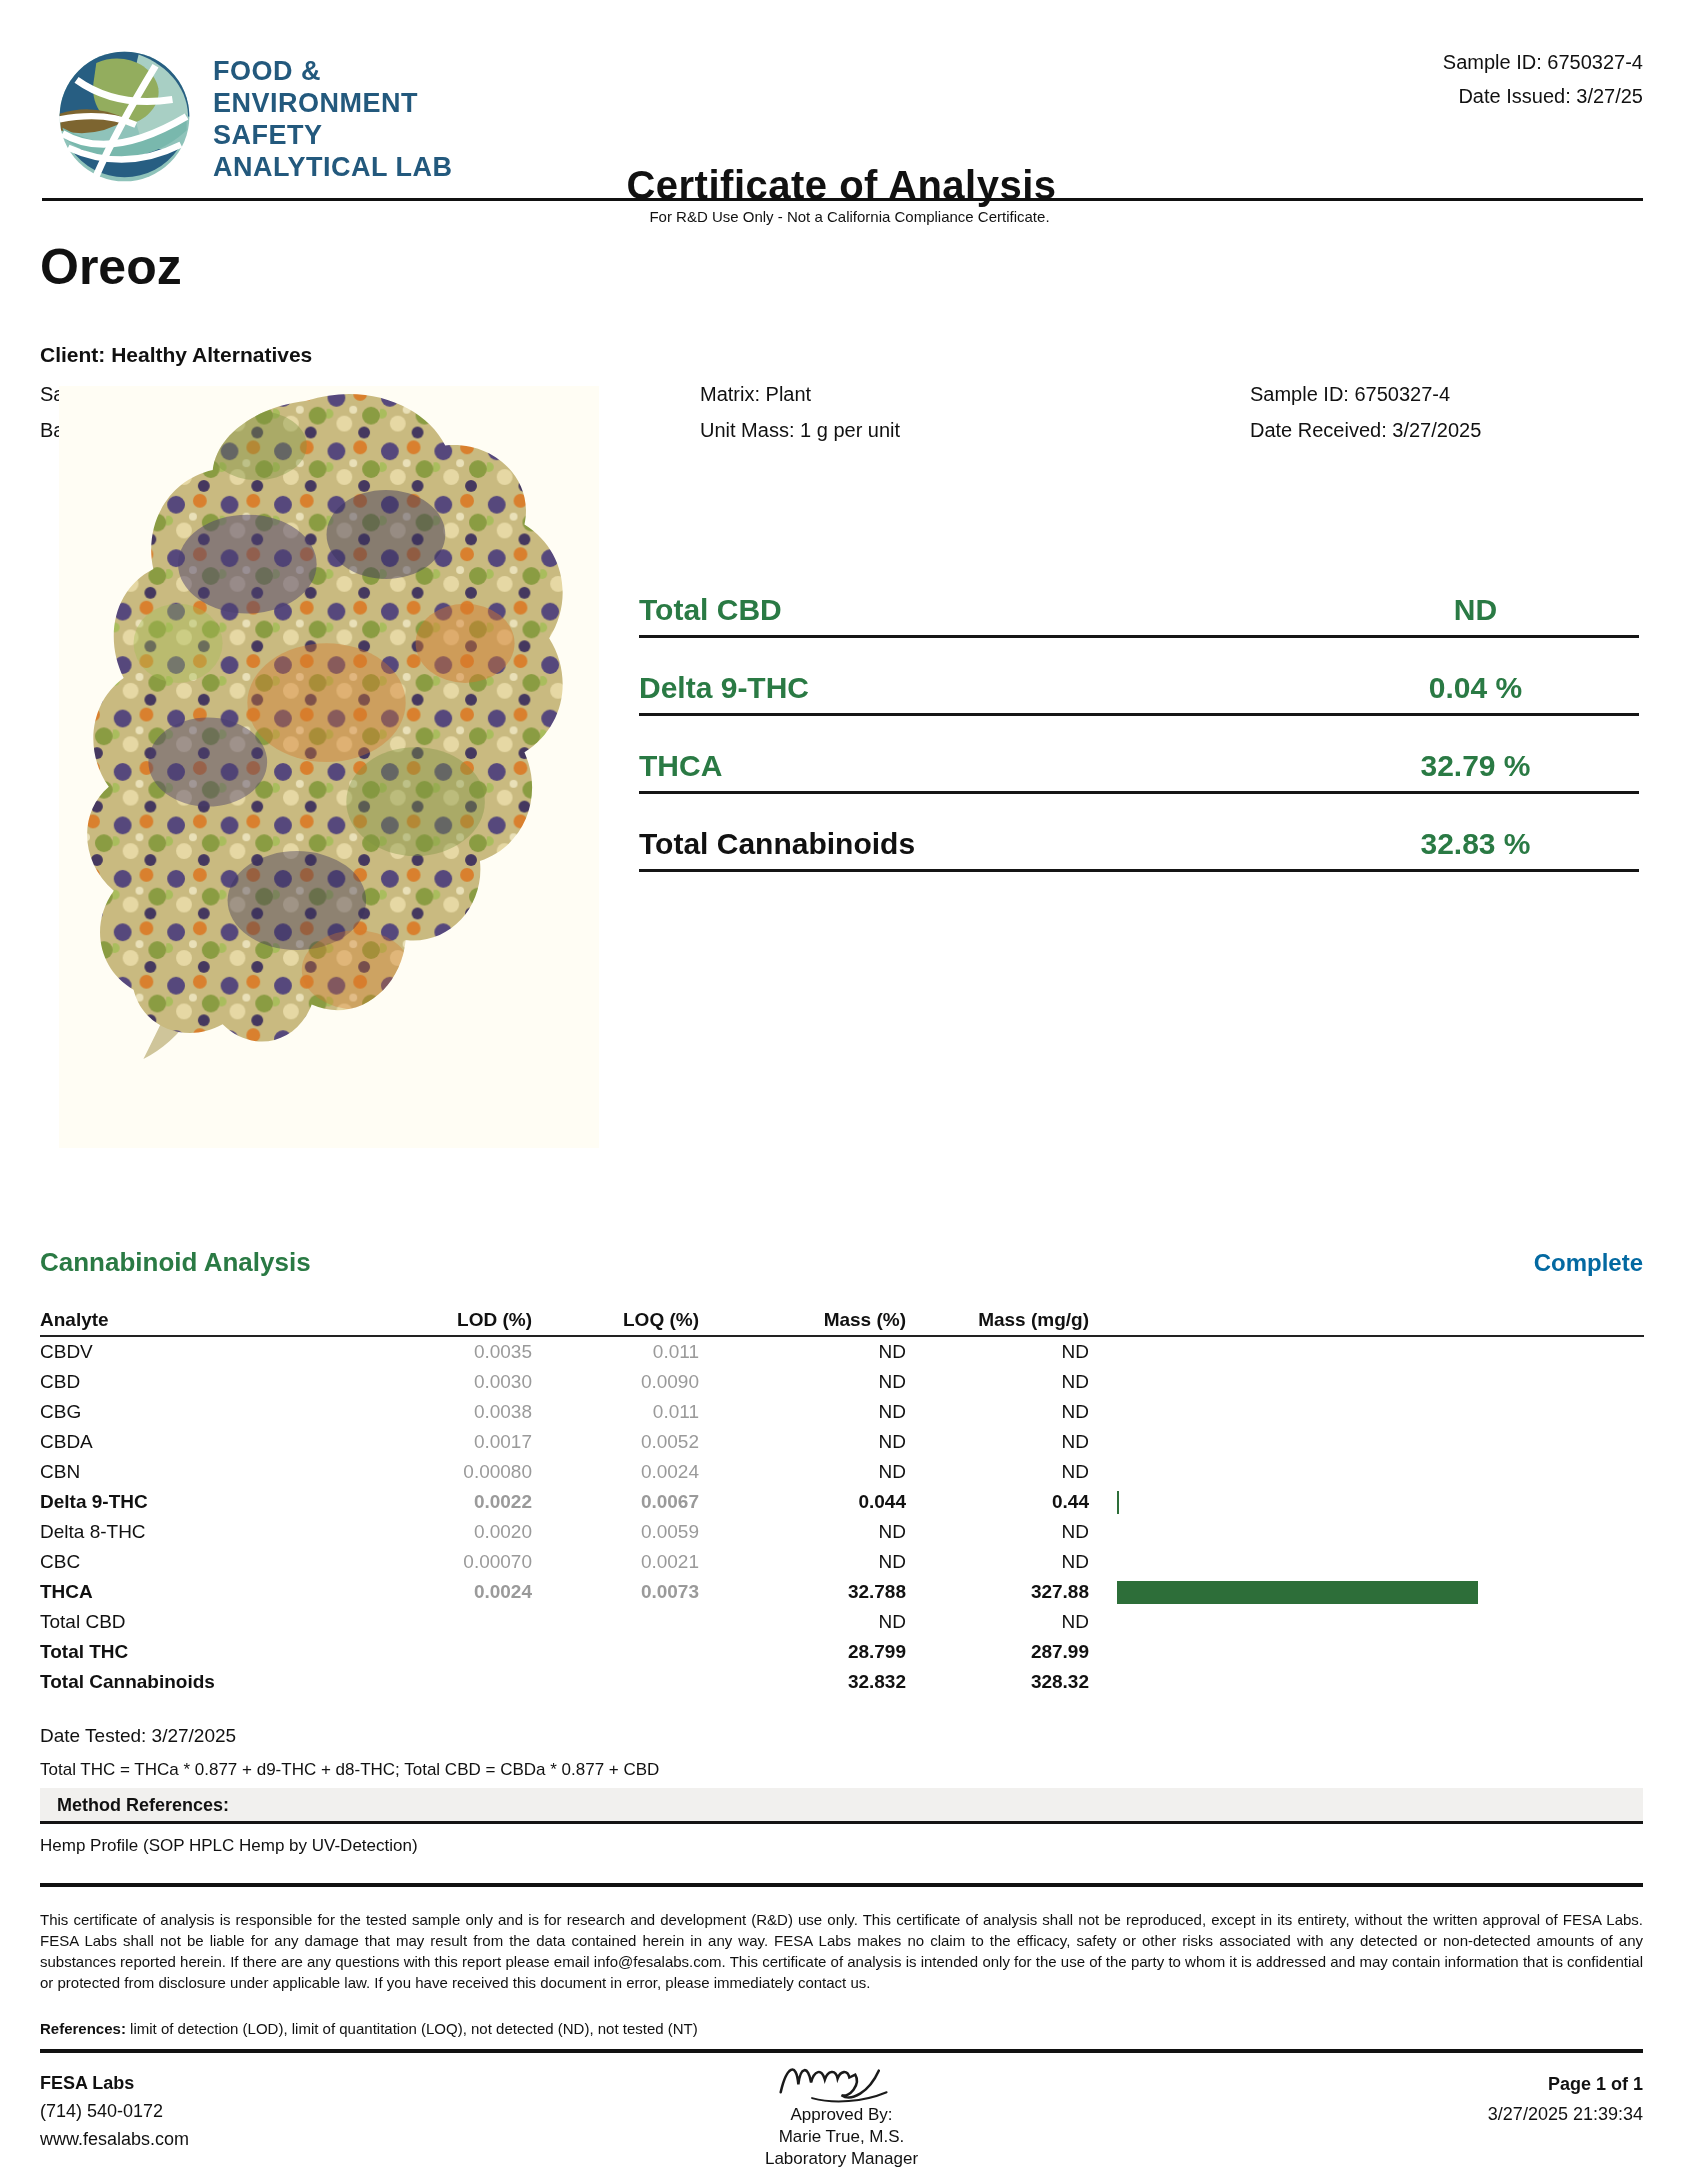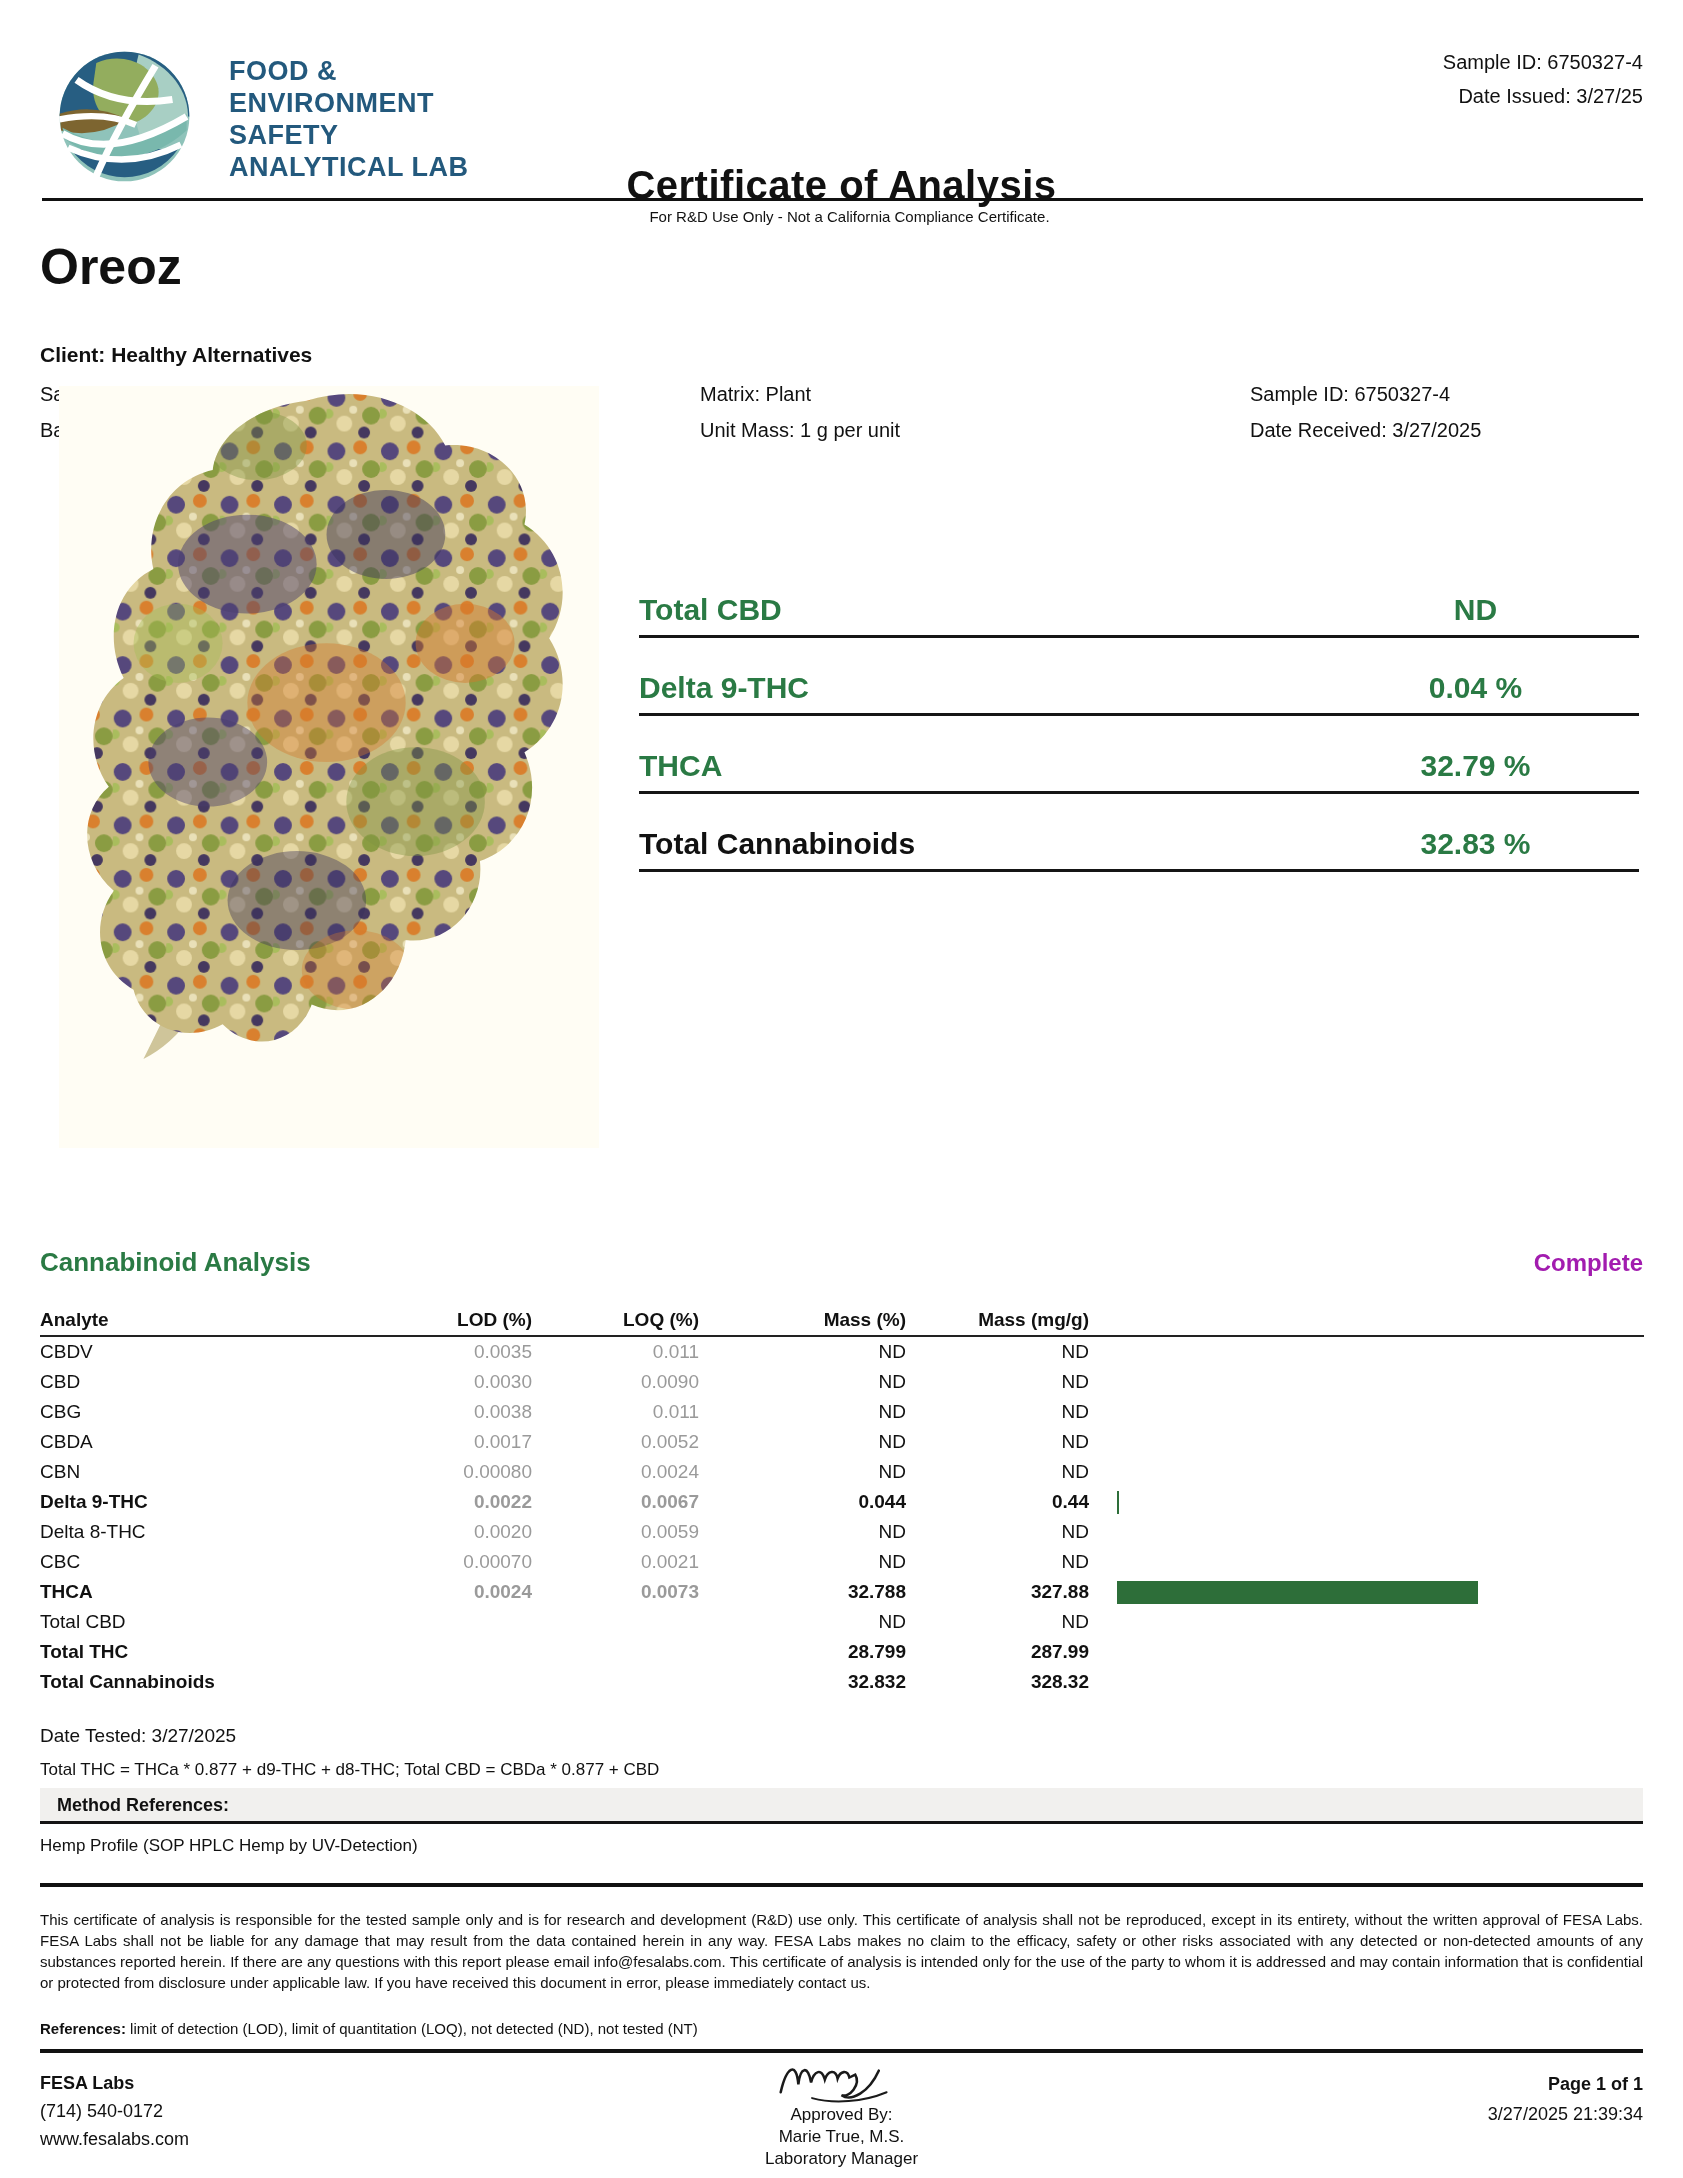--- a/index.html
+++ b/index.html
@@ -2,21 +2,21 @@
 <html><head>
 <meta charset="utf-8">
 <style>
   html,body{margin:0;padding:0;background:#fff;}
   .page{position:relative;width:1683px;height:2178px;background:#fff;overflow:hidden;
         font-family:"Liberation Sans",sans-serif;color:#111;}
   .abs{position:absolute;}
 
   
   .logo-wrap{left:54px;top:46px;display:flex;align-items:center;gap:18px;}
-  .logo-text{color:#23597d;font-weight:bold;font-size:27px;line-height:32px;letter-spacing:0.5px;margin-left:16px;}
+  .logo-text{color:#23597d;font-weight:bold;font-size:27px;line-height:32px;letter-spacing:0.5px;}
   .hdr-right{right:40px;top:45px;text-align:right;font-size:20px;line-height:34px;}
   .cert-title{left:0;right:0;top:135px;text-align:center;font-size:40px;font-weight:bold;letter-spacing:0.5px;margin-top:28px;}
   .rule-top{left:42px;right:40px;top:198px;height:3px;background:#111;}
   .subtitle{left:16px;right:0;top:208px;text-align:center;font-size:15px;}
 
   
   .product-name{left:40px;top:238px;font-size:50px;font-weight:bold;}
   .client-line{left:40px;top:343px;font-size:21px;font-weight:bold;}
   .info-col{top:376px;font-size:20px;line-height:36px;}
 
@@ -26,21 +26,21 @@
   
   .summary{left:639px;top:560px;width:1000px;}
   .sum-row{height:78px;display:flex;align-items:flex-end;justify-content:space-between;
            border-bottom:3px solid #151515;box-sizing:border-box;padding-bottom:8px;}
   .sum-label{font-size:30px;font-weight:bold;}
   .sum-label.green{color:#2a7a44;}
   .sum-value{width:327px;text-align:center;font-size:30px;font-weight:bold;color:#2a7a44;}
 
   
   .analysis-title{left:40px;top:1247px;font-size:26px;font-weight:bold;color:#2a7a44;}
-  .analysis-status{right:40px;top:1249px;font-size:24px;font-weight:bold;color:#a21caf;}
+  .analysis-status{right:40px;top:1249px;font-size:24px;font-weight:bold;color:#0369a1;}
   .table{left:40px;top:1305px;width:1604px;font-size:19px;}
   .t-row{display:grid;grid-template-columns:297px 195px 167px 207px 183px 1fr;
          height:30px;line-height:30px;align-items:center;}
   .t-head{font-weight:bold;border-bottom:2px solid #222;}
   .num{text-align:right;}
   .dim{color:#9a9a9a;}
   .bold-row{font-weight:bold;}
   .c-bar{padding-left:28px;display:flex;align-items:center;height:30px;}
   .bar{height:23px;background:#2d6e39;display:none;}
 

